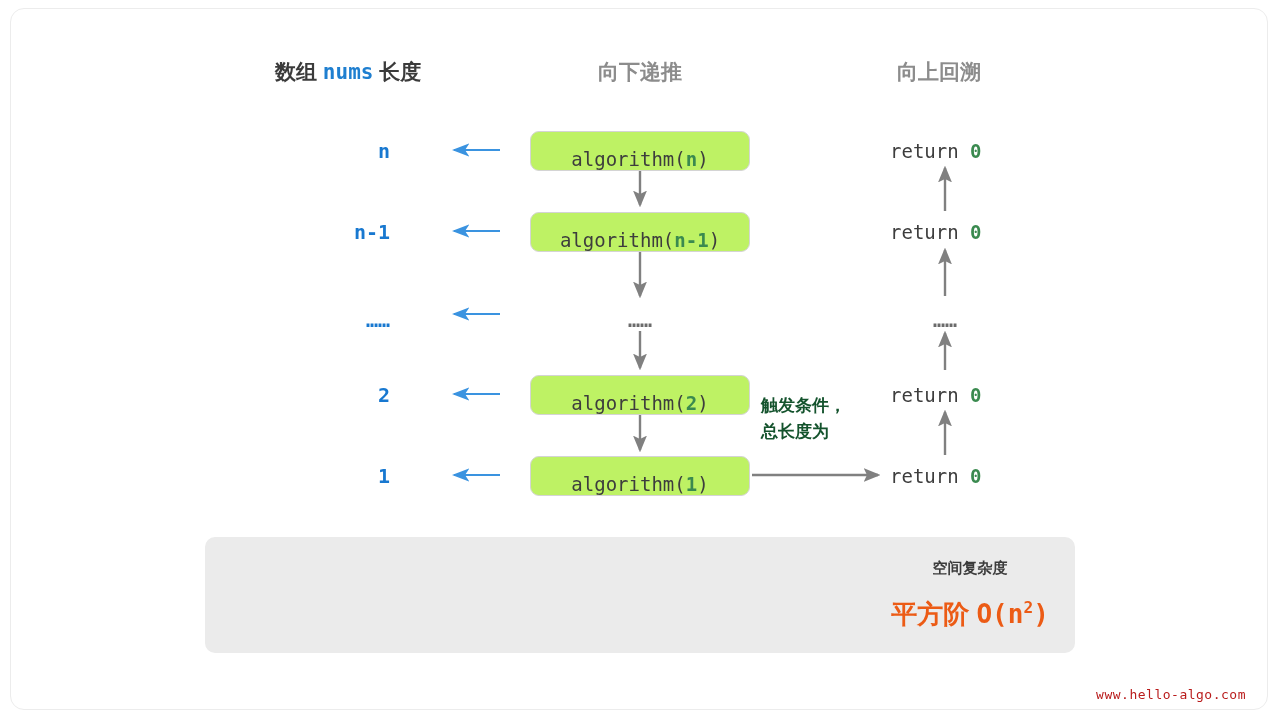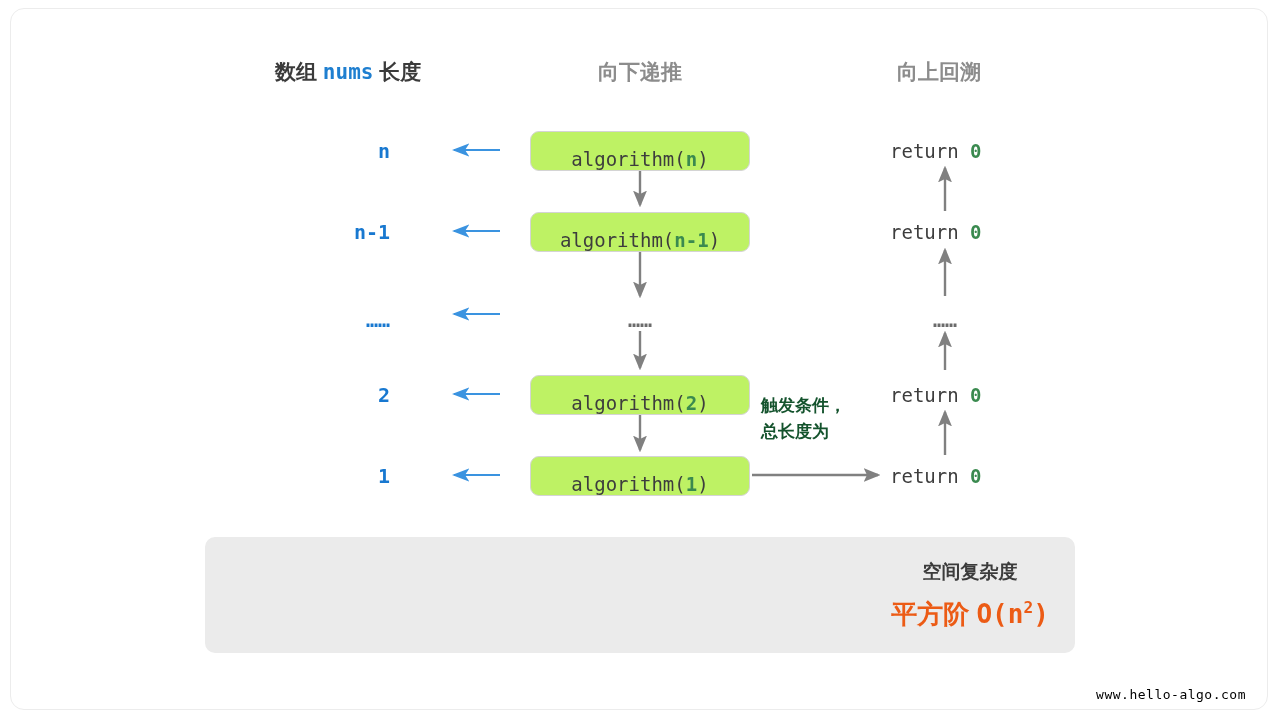--- a/index.html
+++ b/index.html
@@ -149,21 +149,21 @@
     color: #3b3b3b;
     white-space: nowrap;
   }
   .panel-formula .b { color: #1878d0; }
   .panel-right-title {
     position: absolute;
     left: 660px;
     top: 22px;
     width: 210px;
     text-align: center;
-    font-size: 19px;
+    font-size: 15px;
     font-weight: bold;
     color: #3b3b3b;
     white-space: nowrap;
   }
   .panel-right-value {
     position: absolute;
     left: 660px;
     top: 60px;
     width: 210px;
     text-align: center;
@@ -176,21 +176,21 @@
     font-family: "DejaVu Sans Mono", "Liberation Mono", monospace;
   }
   sup { font-size: 0.62em; }
 
   .watermark {
     position: absolute;
     right: 34px;
     bottom: 18px;
     font-family: "DejaVu Sans Mono", "Liberation Mono", monospace;
     font-size: 13px;
-    color: #000000;
+    color: #b91c1c;
     letter-spacing: 0.5px;
     white-space: nowrap;
   }
   svg.ov {
     position: absolute;
     left: 0; top: 0;
     width: 1280px;
     height: 720px;
     pointer-events: none;
   }

